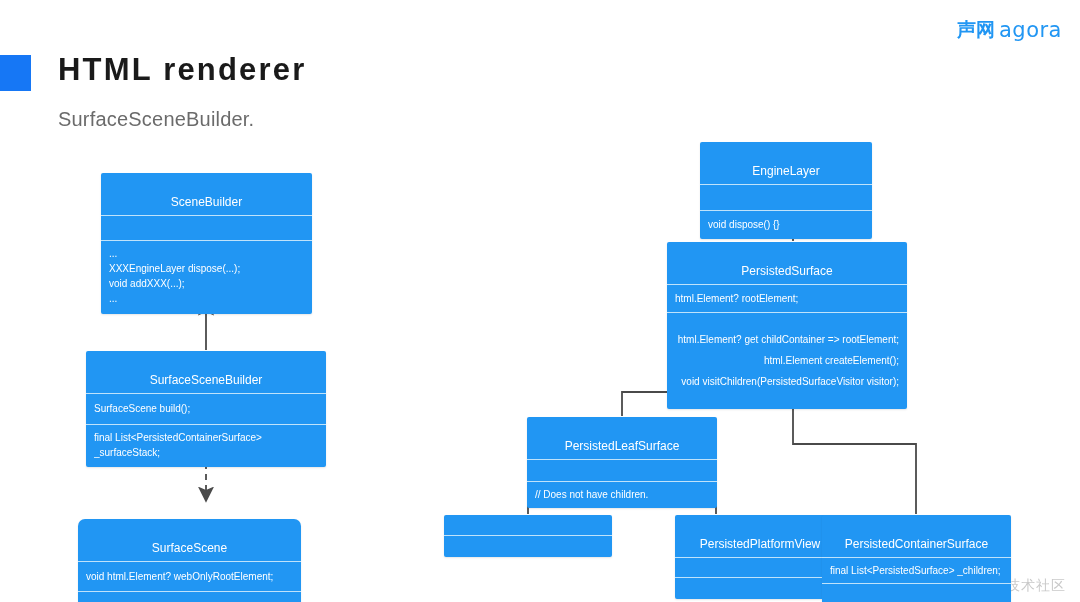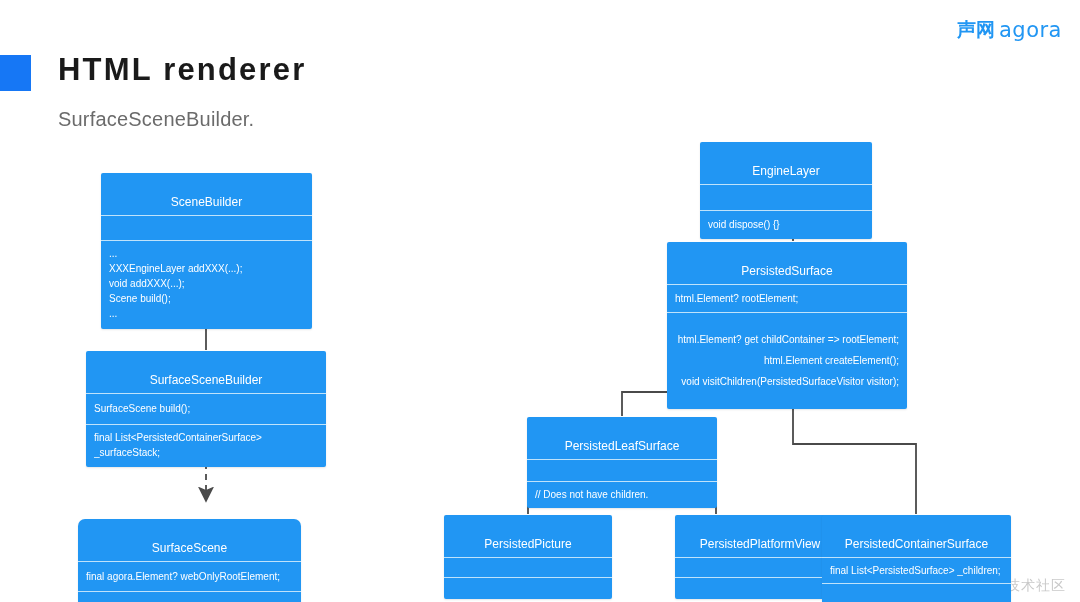--- a/index.html
+++ b/index.html
@@ -108,42 +108,41 @@
     <path d="M528,514 L528,489 L622,489" stroke="#4a4a4a" stroke-width="1.8" fill="none"></path>
     <path d="M716,514 L716,489 L622,489" stroke="#4a4a4a" stroke-width="1.8" fill="none"></path>
     <path d="M622,489 L622,478" stroke="#4a4a4a" stroke-width="1.8" fill="none" marker-end="url(#arrHead)"></path>
   </svg>
 
   <div class="uml" style="left:101px; top:173px; width:211px;">
     <div class="title">SceneBuilder</div>
     <div class="sec empty"></div>
     <div class="sec" style="padding-bottom:8px;">
       <div class="row">...</div>
-      <div class="row">XXXEngineLayer addXXX(...);</div>
+      <div class="row">XXXEngineLayer dispose(...);</div>
       <div class="row">void addXXX(...);</div>
-      <div class="row">Scene build();</div>
       <div class="row">...</div>
     </div>
   </div>
 
   <div class="uml" style="left:86px; top:351px; width:240px;">
     <div class="title">SurfaceSceneBuilder</div>
     <div class="sec" style="padding:7px 8px 8px;">
       <div class="row">SurfaceScene build();</div>
     </div>
     <div class="sec" style="padding-bottom:7px;">
       <div class="row">final List&lt;PersistedContainerSurface&gt;</div>
       <div class="row">_surfaceStack;</div>
     </div>
   </div>
 
   <div class="uml" style="left:78px; top:519px; width:223px;border-radius:7px;">
     <div class="title">SurfaceScene</div>
     <div class="sec" style="padding:7px 8px;">
-      <div class="row">final agora.Element? webOnlyRootElement;</div>
+      <div class="row">void html.Element? webOnlyRootElement;</div>
     </div>
     <div class="sec empty" style="min-height:26px;"></div>
   </div>
 
   <div class="uml" style="left:700px; top:142px; width:172px;">
     <div class="title">EngineLayer</div>
     <div class="sec empty" style="min-height:26px;"></div>
     <div class="sec" style="padding:6px 8px 7px;">
       <div class="row">void dispose() {}</div>
     </div>
@@ -163,21 +162,20 @@
 
   <div class="uml" style="left:527px; top:417px; width:190px;">
     <div class="title">PersistedLeafSurface</div>
     <div class="sec empty" style="min-height:22px;"></div>
     <div class="sec" style="padding:5px 8px 6px;">
       <div class="row">// Does not have children.</div>
     </div>
   </div>
 
   <div class="uml" style="left:444px; top:515px; width:168px;">
-    <div class="title">PersistedPicture</div>
     <div class="sec empty" style="min-height:20px;"></div>
     <div class="sec empty" style="min-height:22px;"></div>
   </div>
 
   <div class="uml" style="left:631px; top:515px; width:170px;margin-left:44px;">
     <div class="title">PersistedPlatformView</div>
     <div class="sec empty" style="min-height:20px;"></div>
     <div class="sec empty" style="min-height:22px;"></div>
   </div>
 

